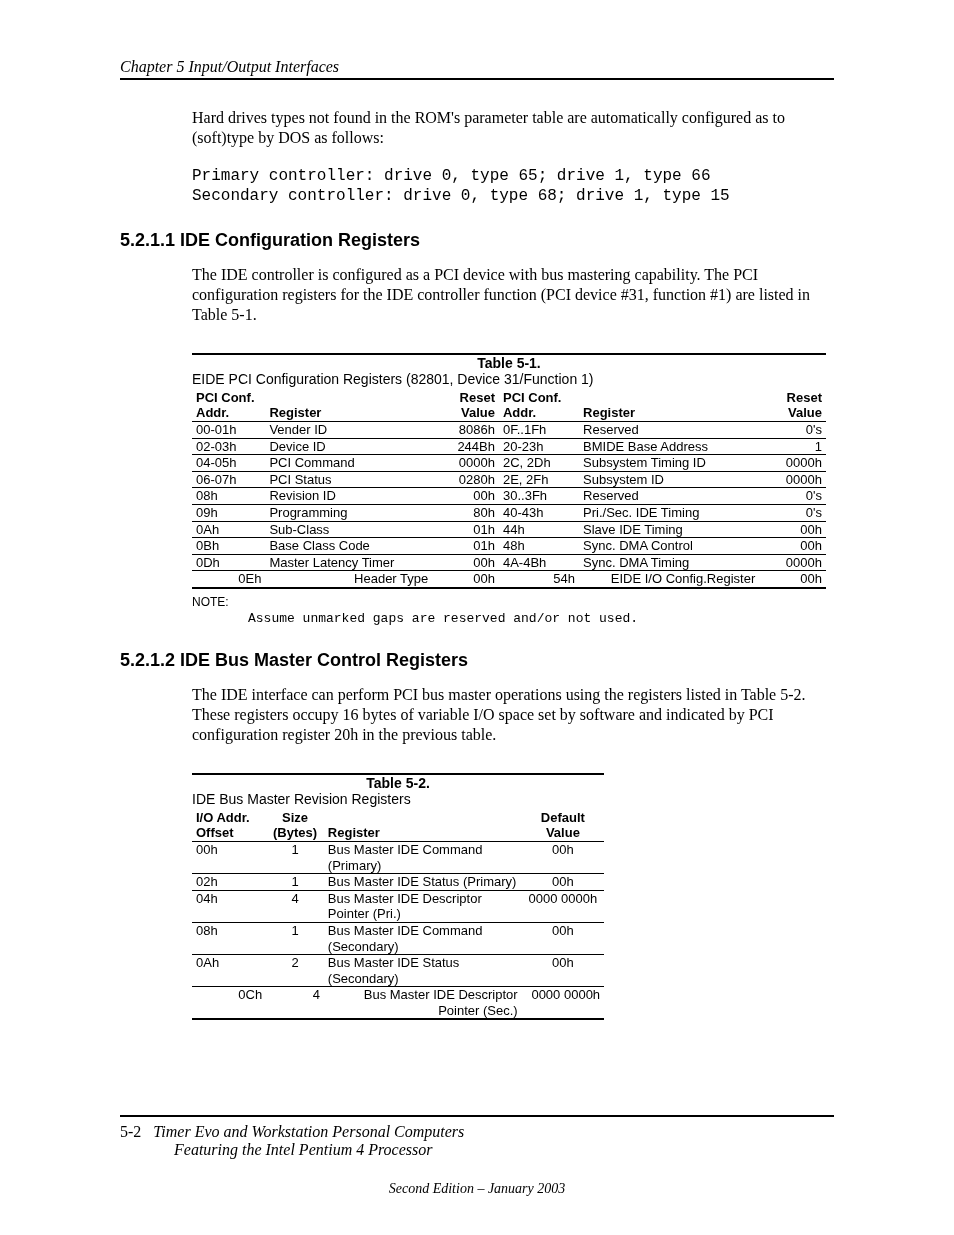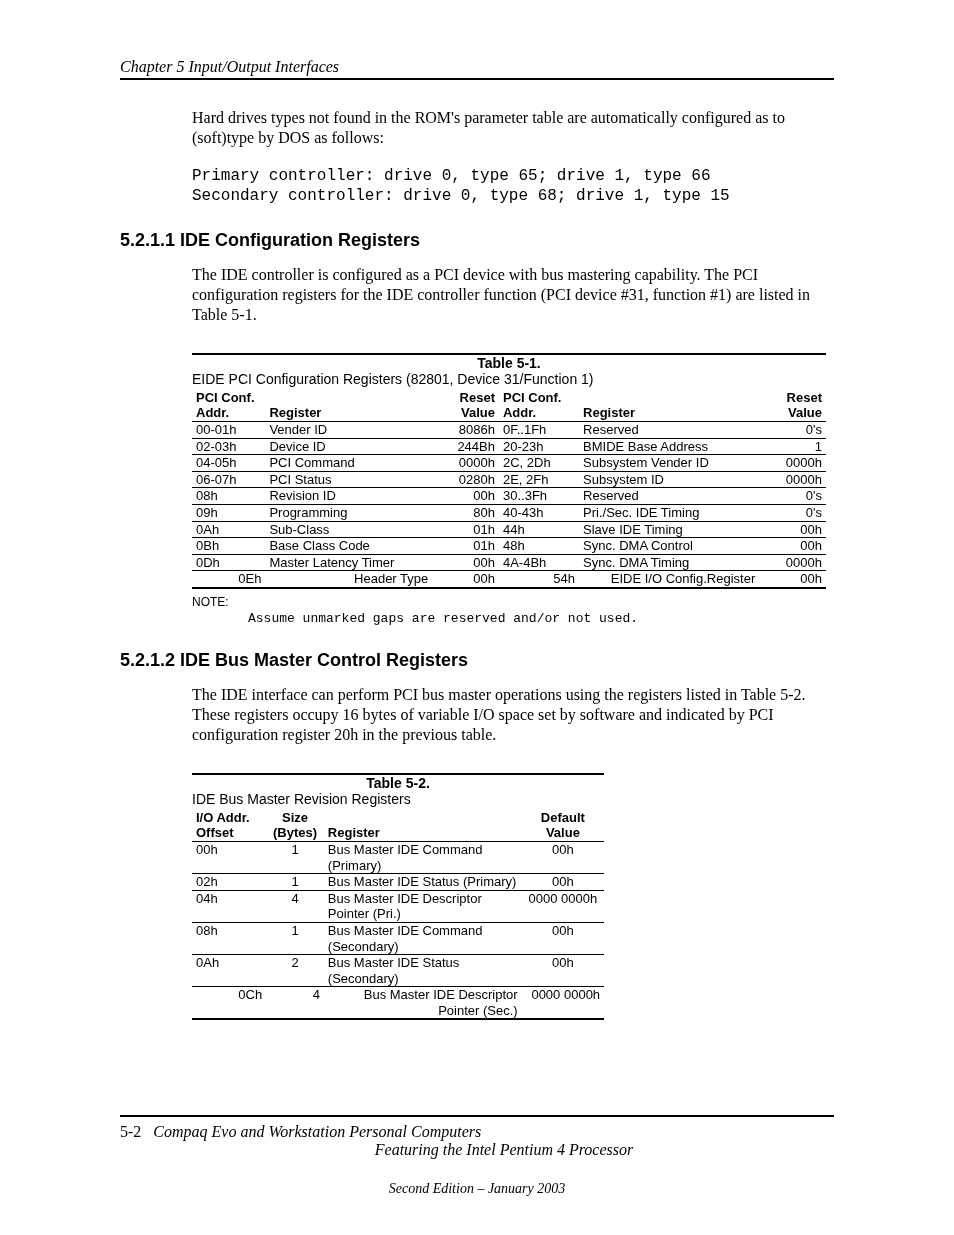--- a/index.html
+++ b/index.html
@@ -107,21 +107,20 @@
     font-style: italic;
     font-size: 16px;
   }
   .footer-pg {
     display: inline-block;
     font-style: normal;
     margin-right: 8px;
   }
   .footer-indent {
     margin-left: 54px;
-    text-align: center;
   }
   .edition {
     text-align: center;
     font-style: italic;
     font-size: 14px;
     margin-top: 22px;
   }
   .t1 col.c1 { width: 11%; }
   .t1 col.c2 { width: 25%; }
   .t1 col.c3 { width: 10%; }
@@ -194,21 +193,21 @@
               <td class="right">244Bh</td>
               <td>20-23h</td>
               <td>BMIDE Base Address</td>
               <td class="right">1</td>
             </tr>
             <tr class="row">
               <td>04-05h</td>
               <td>PCI Command</td>
               <td class="right">0000h</td>
               <td>2C, 2Dh</td>
-              <td>Subsystem Vender ID</td>
+              <td>Subsystem Timing ID</td>
               <td class="right">0000h</td>
             </tr>
             <tr class="row">
               <td>06-07h</td>
               <td>PCI Status</td>
               <td class="right">0280h</td>
               <td>2E, 2Fh</td>
               <td>Subsystem ID</td>
               <td class="right">0000h</td>
             </tr>
@@ -329,19 +328,19 @@
             </tr>
           </tbody>
       </table>
     </div>
   </div>
 
   <div class="footer">
     <div class="footer-rule"></div>
     <div class="footer-line">
       <span class="footer-pg">5-2</span>
-      <span>Compaq Evo and Workstation Personal Computers</span>
+      <span>Timer Evo and Workstation Personal Computers</span>
     </div>
     <div class="footer-line footer-indent">Featuring the Intel Pentium 4 Processor</div>
     <div class="edition">Second Edition – January 2003</div>
   </div>
 
 </div>
 
 </body></html>

